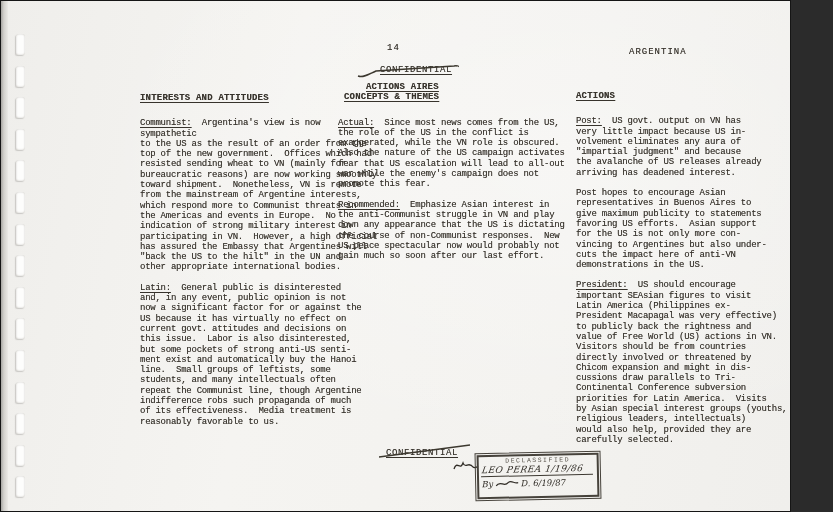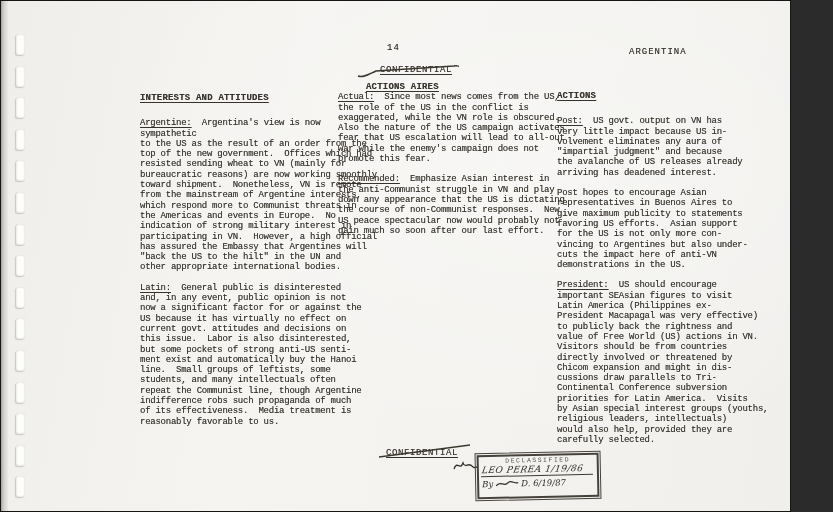--- a/index.html
+++ b/index.html
@@ -24,21 +24,21 @@
     background:#fdfdfc; border-radius:2.5px;
     box-shadow: inset 0 0 2px #c5c2bd, -1px 1px 1px rgba(90,88,84,0.25);
   }
   .typed { white-space:pre-wrap; }
   .col {
     position:absolute; font-size:9px; line-height:10.3px; letter-spacing:-0.25px;
     text-shadow:0 0 0.5px rgba(55,50,44,0.55);
   }
   .col1 { left:103px; top:92px;  width:240px;margin-left:36px; }
   .col2 { left:337px; top:81px;  width:240px; }
-  .col3 { left:556px; top:90px;  width:252px; }
+  .col3 { left:575px; top:90px;  width:252px; }
   .col-title { text-decoration:underline; text-underline-offset:2px; font-weight:bold; letter-spacing:0.2px; }
   .col-title.last { margin-bottom:15px; }
   .para { margin-bottom:10px; }
   .lead { text-decoration:underline; text-underline-offset:2px; }
   .hdr {
     position:absolute; font-size:9px; letter-spacing:1px;
     text-shadow:0 0 0.5px rgba(55,50,44,0.55);
   }
   .classified { text-decoration:underline; text-underline-offset:2px; }
   .strike-svg { position:absolute; pointer-events:none; }
@@ -84,21 +84,21 @@
 
   <div class="hdr classified" style="left:379px; top:64px; letter-spacing:0.6px;">CONFIDENTIAL</div>
   <svg class="strike-svg" style="left:355px; top:58px;" width="104" height="22" viewBox="0 0 104 22">
     <path d="M2,17 C8,19 13,15 20,12 L98,7 C101,6.6 103,7.2 102,7.6" fill="none" stroke="#3c382f" stroke-width="1.5"></path>
   </svg>
 
   <div class="hdr" style="left:628px; top:46px;">ARGENTINA</div>
 
   <div class="col col1">
     <div class="col-title last">INTERESTS AND ATTITUDES</div>
-    <div class="para typed"><span class="lead">Argentine:</span><span>  Argentina's view is now sympathetic
+    <div class="para typed"><span class="lead">Communist:</span><span>  Argentina's view is now sympathetic
 to the US as the result of an order from the
 top of the new government.  Offices which had
 resisted sending wheat to VN (mainly for
 bureaucratic reasons) are now working smoothly
 toward shipment.  Nonetheless, VN is remote
 from the mainstream of Argentine interests,
 which respond more to Communist threats in
 the Americas and events in Europe.  No
 indication of strong military interest in
 participating in VN.  However, a high official
@@ -116,20 +116,21 @@
 line.  Small groups of leftists, some
 students, and many intellectuals often
 repeat the Communist line, though Argentine
 indifference robs such propaganda of much
 of its effectiveness.  Media treatment is
 reasonably favorable to us.</span></div>
   </div>
 
   <div class="col col2">
     <div class="col-title" style="padding-left:28px;">ACTIONS AIRES</div>
+    <div class="col-title last" style="padding-left:6px;">CONCEPTS &amp; THEMES</div>
     <div class="para typed"><span class="lead">Actual:</span><span>  Since most news comes from the US,
 the role of the US in the conflict is
 exaggerated, while the VN role is obscured.
 Also the nature of the US campaign activates
 fear that US escalation will lead to all-out
 war while the enemy's campaign does not
 promote this fear.</span></div>
     <div class="para typed"><span class="lead">Recommended:</span><span>  Emphasize Asian interest in
 the anti-Communist struggle in VN and play
 down any appearance that the US is dictating

